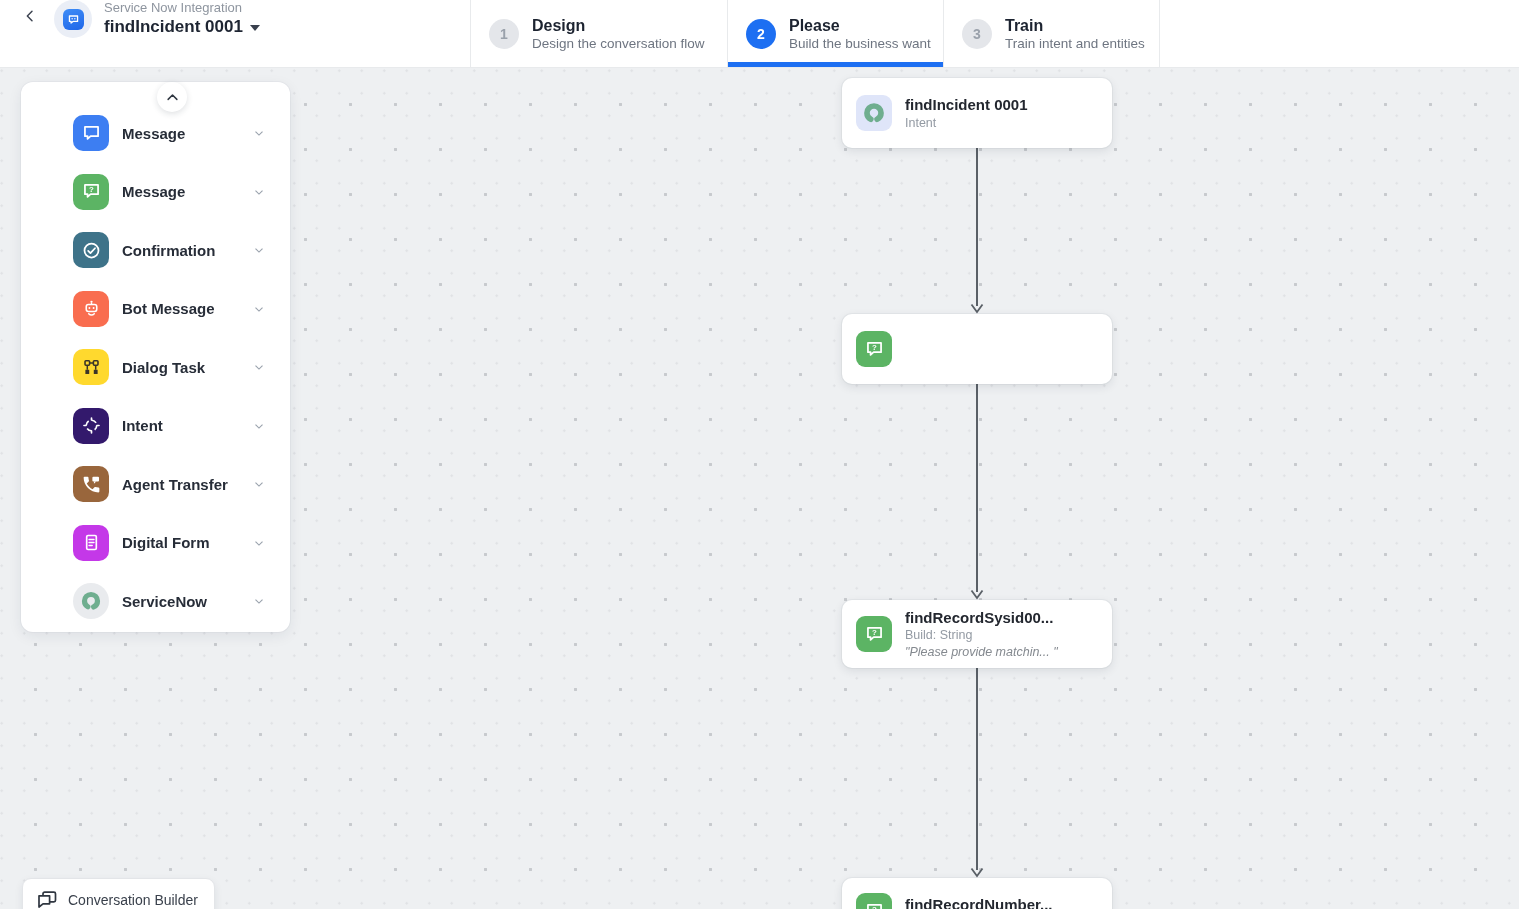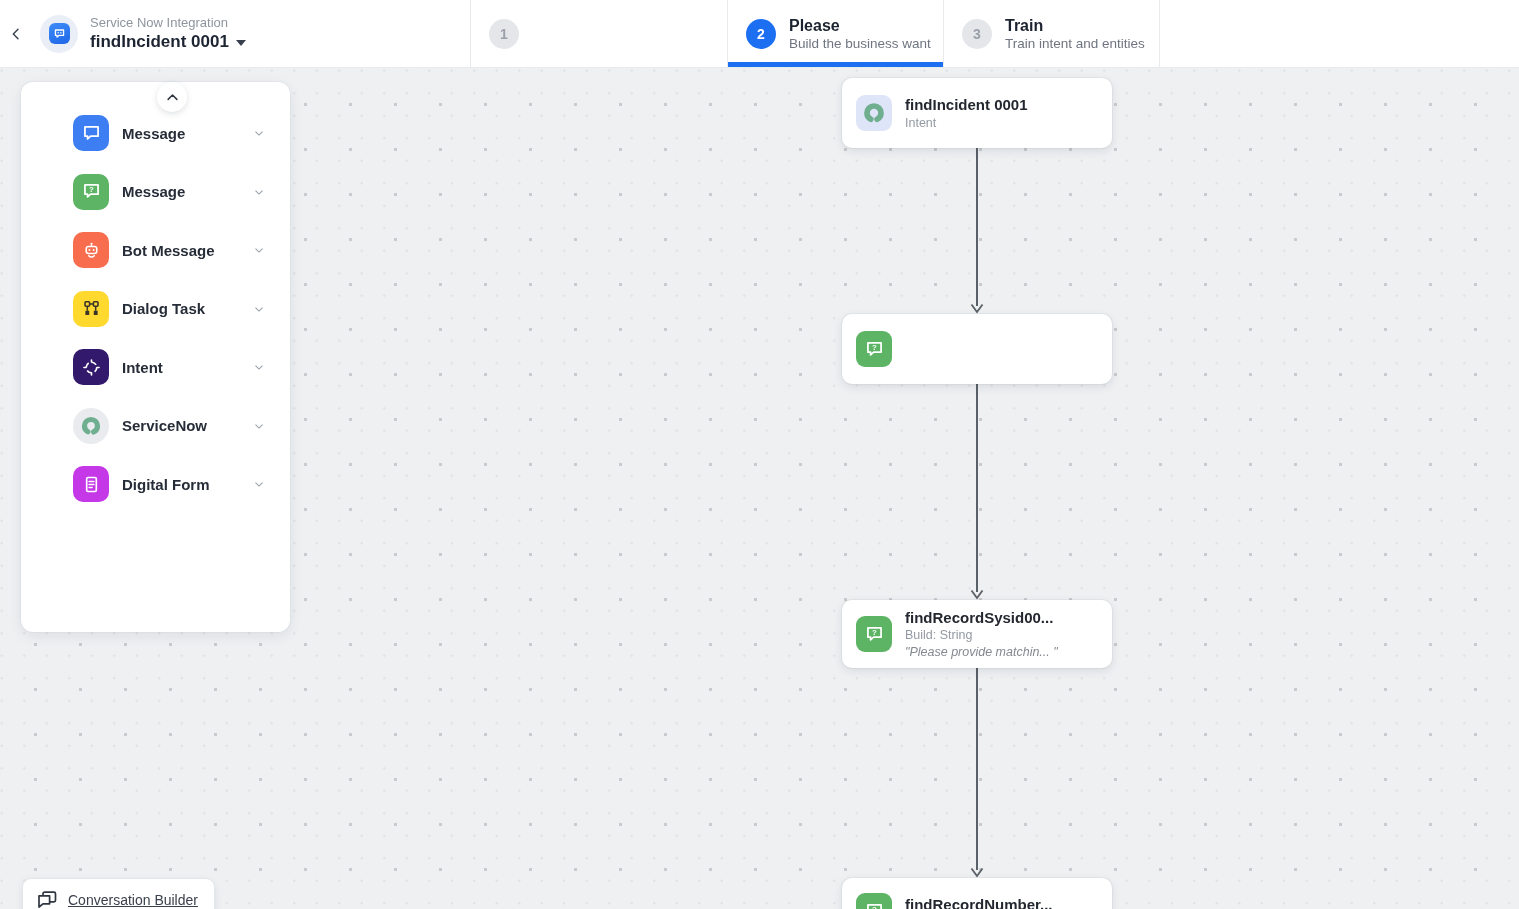--- a/index.html
+++ b/index.html
@@ -2,21 +2,21 @@
 <html><head>
 <meta charset="utf-8">
 <style>
   * { margin:0; padding:0; box-sizing:border-box; }
   html,body { width:1519px; height:909px; overflow:hidden;
     font-family:"Liberation Sans", sans-serif; background:#eef0f2; }
 
   
   .header { position:absolute; top:0; left:0; width:1519px; height:68px;
     background:#ffffff; border-bottom:1px solid #e8eaec; display:flex; z-index:30; }
-  .hdr-left { width:470px; display:flex; align-items:center; }
+  .hdr-left { width:470px; display:flex; padding-left:14px; }
   .back-btn { width:32px; height:32px; border:none; background:transparent; cursor:pointer;
     display:flex; align-items:center; justify-content:center; }
   .app-avatar { width:38px; height:38px; border-radius:50%; background:#eaeef6;
     display:flex; align-items:center; justify-content:center; margin-left:8px; }
   .app-avatar .sq { width:21px; height:21px; border-radius:6px;
     background:linear-gradient(160deg,#3e8df7,#1f66e8);
     display:flex; align-items:center; justify-content:center; }
   .title-block { margin-left:12px; line-height:1.25; }
   .title-sub { font-size:13px; color:#8e959f; }
   .title-main { font-size:17px; color:#1e2532; font-weight:700; display:flex; align-items:center; gap:7px; cursor:pointer; }
@@ -70,21 +70,21 @@
   .node-title { font-size:15px; font-weight:700; color:#23272f; white-space:nowrap; }
   .node-sub { font-size:12.5px; color:#939aa3; white-space:nowrap; }
   .node-quote { font-size:12.5px; font-style:italic; color:#84898f; white-space:nowrap; }
 
   .connector { position:absolute; left:970px; width:14px; }
 
   
   .cb-badge { position:absolute; left:22px; top:810px; height:44px; background:#ffffff;
     border:1px solid #e3e5e8; border-radius:9px; box-shadow:0 3px 8px rgba(30,40,60,.08);
     display:flex; align-items:center; padding:0 16px 0 12px; gap:9px; cursor:pointer; }
-  .cb-label { font-size:14px; color:#3a414c; font-weight:400;text-decoration:underline; }
+  .cb-label { font-size:14px; color:#3a414c; font-weight:400; }
 </style>
 </head>
 <body>
 
 <div class="header">
   <div class="hdr-left">
     <button class="back-btn">
       <svg width="16" height="16" viewBox="0 0 24 24">
           <path d="M15 5l-7 7 7 7" fill="none" stroke="#3c4350" stroke-width="2.2" stroke-linecap="round" stroke-linejoin="round"></path>
         </svg>
@@ -103,20 +103,24 @@
       <div class="title-main">
         <span>findIncident 0001</span>
         <span class="caret-down"></span>
       </div>
     </div>
   </div>
 
   <div class="steps">
     <div class="step step-design">
       <div class="step-circle">1</div>
+      <div>
+        <div class="step-title">Design</div>
+        <div class="step-sub">Design the conversation flow</div>
+      </div>
     </div>
     <div class="step step-build active">
       <div class="step-circle">2</div>
       <div>
         <div class="step-title">Please</div>
         <div class="step-sub">Build the business want</div>
       </div>
     </div>
     <div class="step step-train">
       <div class="step-circle">3</div>
@@ -159,20 +163,34 @@
           </svg>
       </div>
       <span class="pal-label">Message</span>
       <span class="pal-chevron">
           <svg width="14" height="14" viewBox="0 0 24 24">
             <path d="M6 9.5l6 6 6-6" fill="none" stroke="#9aa2ad" stroke-width="2"></path>
           </svg>
         </span>
     </div>
 
+    <div class="pal-item">
+      <div class="pal-icon" style="background:#3e7389">
+        <svg width="21" height="21" viewBox="0 0 24 24">
+            <circle cx="12" cy="12" r="8" fill="none" stroke="#fff" stroke-width="2"></circle>
+            <path d="M8.2 12.4l2.6 2.6 5.2-5.6" fill="none" stroke="#fff" stroke-width="2" stroke-linecap="round" stroke-linejoin="round"></path>
+          </svg>
+      </div>
+      <span class="pal-label">Confirmation</span>
+      <span class="pal-chevron">
+          <svg width="14" height="14" viewBox="0 0 24 24">
+            <path d="M6 9.5l6 6 6-6" fill="none" stroke="#9aa2ad" stroke-width="2"></path>
+          </svg>
+        </span>
+    </div>
 
     <div class="pal-item">
       <div class="pal-icon" style="background:#f96d4f">
         <svg width="21" height="21" viewBox="0 0 24 24">
             <circle cx="12" cy="4.4" r="1.3" fill="#fff"></circle>
             <path d="M12 5.7v1.7" stroke="#fff" stroke-width="1.6"></path>
             <rect x="6" y="7.4" width="12" height="8" rx="2.5" fill="none" stroke="#fff" stroke-width="1.8"></rect>
             <circle cx="9.6" cy="11.4" r="1.1" fill="#fff"></circle>
             <circle cx="14.4" cy="11.4" r="1.1" fill="#fff"></circle>
             <path d="M8.8 18c1 1 2 1.5 3.2 1.5s2.2-.5 3.2-1.5" fill="none" stroke="#fff" stroke-width="1.7" stroke-linecap="round"></path>
@@ -212,43 +230,58 @@
           </svg>
       </div>
       <span class="pal-label">Intent</span>
       <span class="pal-chevron">
           <svg width="14" height="14" viewBox="0 0 24 24">
             <path d="M6 9.5l6 6 6-6" fill="none" stroke="#9aa2ad" stroke-width="2"></path>
           </svg>
         </span>
     </div>
 
+    <div class="pal-item">
+      <div class="pal-icon" style="background:#99663c">
+        <svg width="21" height="21" viewBox="0 0 24 24">
+            <rect x="13" y="3.2" width="7.6" height="5.4" rx="1.2" fill="#fff"></rect>
+            <path d="M14.8 8.6v2.4l2.6-2.4z" fill="#fff"></path>
+            <path d="M6.62 10.79c1.44 2.83 3.76 5.14 6.59 6.59l2.2-2.2c.27-.27.67-.36 1.02-.24 1.12.37 2.33.57 3.57.57.55 0 1 .45 1 1V20c0 .55-.45 1-1 1-9.39 0-17-7.61-17-17 0-.55.45-1 1-1h3.5c.55 0 1 .45 1 1 0 1.25.2 2.45.57 3.57.11.35.03.74-.25 1.02l-2.2 2.2z" fill="#fff"></path>
+          </svg>
+      </div>
+      <span class="pal-label">Agent Transfer</span>
+      <span class="pal-chevron">
+          <svg width="14" height="14" viewBox="0 0 24 24">
+            <path d="M6 9.5l6 6 6-6" fill="none" stroke="#9aa2ad" stroke-width="2"></path>
+          </svg>
+        </span>
+    </div>
+
+    <div class="pal-item">
+      <div class="pal-icon" style="background:#c438e8">
+        <svg width="21" height="21" viewBox="0 0 24 24">
+            <rect x="6.5" y="4" width="11" height="16" rx="1.5" fill="none" stroke="#fff" stroke-width="1.9"></rect>
+            <path d="M9.2 8.6h5.6M9.2 12h5.6M9.2 15.4h3.6" stroke="#fff" stroke-width="1.7" stroke-linecap="round"></path>
+          </svg>
+      </div>
+      <span class="pal-label">Digital Form</span>
+      <span class="pal-chevron">
+          <svg width="14" height="14" viewBox="0 0 24 24">
+            <path d="M6 9.5l6 6 6-6" fill="none" stroke="#9aa2ad" stroke-width="2"></path>
+          </svg>
+        </span>
+    </div>
 
     <div class="pal-item">
       <div class="pal-icon" style="background:#e9ebee; border-radius:50%;">
         <svg width="24" height="24" viewBox="0 0 24 24">
             <circle cx="12" cy="12" r="6.5" fill="none" stroke="#6fae8f" stroke-width="5.2" stroke-dasharray="34.8 6" stroke-dashoffset="-13.2" stroke-linecap="round"></circle>
           </svg>
       </div>
       <span class="pal-label">ServiceNow</span>
-      <span class="pal-chevron">
-          <svg width="14" height="14" viewBox="0 0 24 24">
-            <path d="M6 9.5l6 6 6-6" fill="none" stroke="#9aa2ad" stroke-width="2"></path>
-          </svg>
-        </span>
-    </div>
-
-    <div class="pal-item">
-      <div class="pal-icon" style="background:#c438e8">
-        <svg width="21" height="21" viewBox="0 0 24 24">
-            <rect x="6.5" y="4" width="11" height="16" rx="1.5" fill="none" stroke="#fff" stroke-width="1.9"></rect>
-            <path d="M9.2 8.6h5.6M9.2 12h5.6M9.2 15.4h3.6" stroke="#fff" stroke-width="1.7" stroke-linecap="round"></path>
-          </svg>
-      </div>
-      <span class="pal-label">Digital Form</span>
       <span class="pal-chevron">
           <svg width="14" height="14" viewBox="0 0 24 24">
             <path d="M6 9.5l6 6 6-6" fill="none" stroke="#9aa2ad" stroke-width="2"></path>
           </svg>
         </span>
     </div>
   </div>
 
   <svg class="connector" style="top:80px" width="14" height="166">
     <line x1="7" y1="0" x2="7" y2="158" stroke="#5a6067" stroke-width="2"></line>

